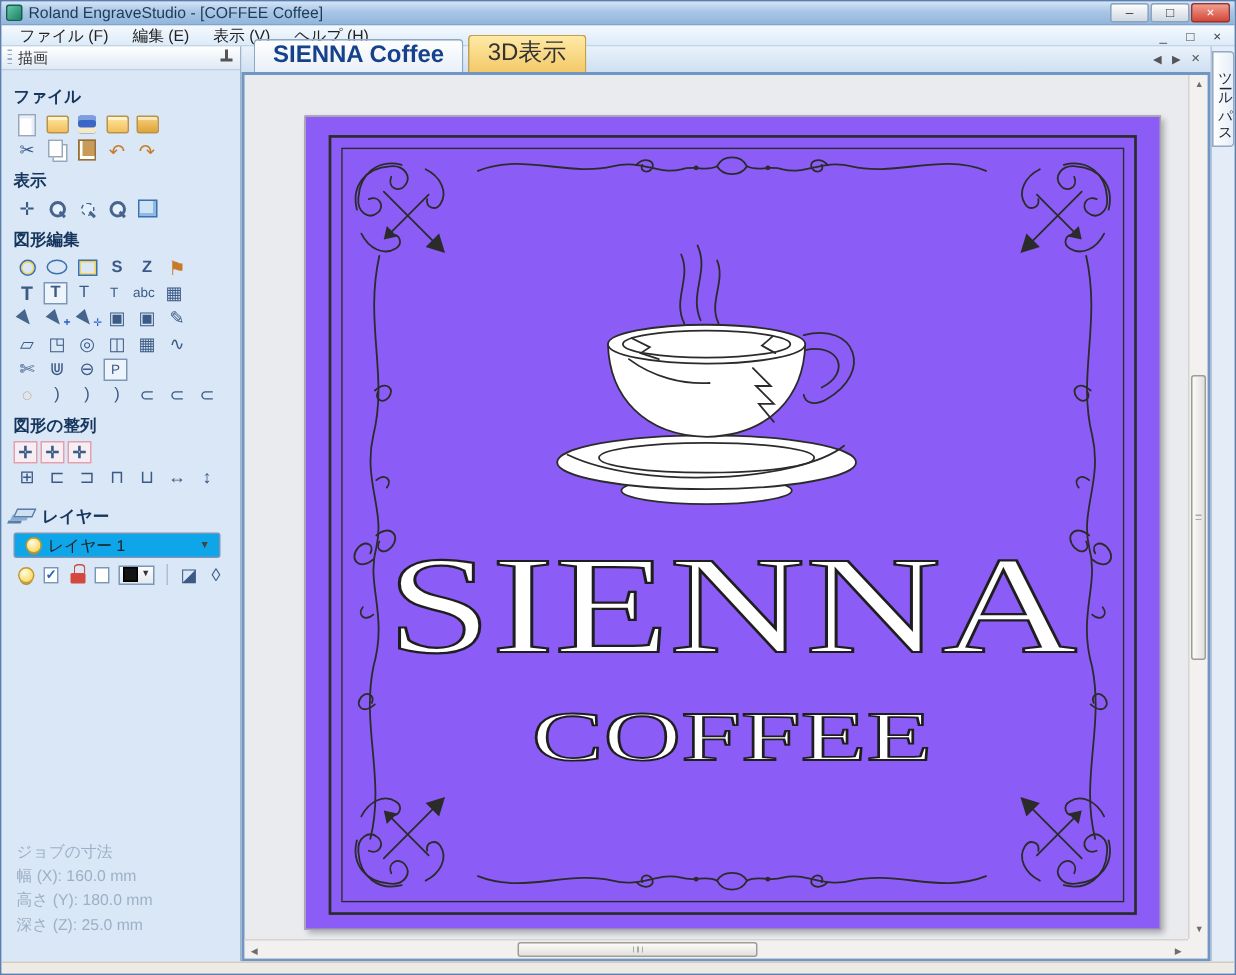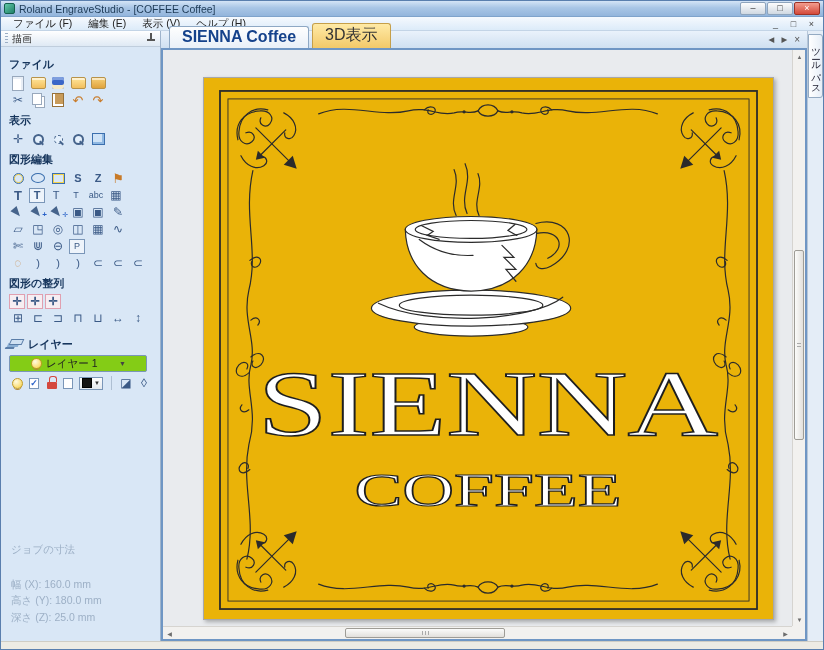--- a/index.html
+++ b/index.html
@@ -55,38 +55,38 @@
   .i-ellipse::before { content:""; width:12px; height:8px; border:1.5px solid #3b6fae; border-radius:50%; }
   .i-rectoutline::before { content:""; width:11px; height:9px; border:1.5px solid #3b6fae; box-shadow:inset 0 0 0 1px #f5d34a; }
   .i-cursor::before { content:""; width:0; height:0; border:4px solid transparent; border-top:10px solid #46648c; transform:rotate(-40deg); margin-top:3px; }
   .i-cursor.badge::after { content:"+"; position:absolute; right:0; bottom:1px; font-size:8px; font-weight:bold; color:#2a62c8; }
   .i-cursor.badge2::after { content:"✛"; position:absolute; right:-1px; bottom:1px; font-size:7px; color:#2a62c8; }
   .i-bulb::before { content:""; width:9px; height:9px; background:radial-gradient(circle at 35% 30%,#fffbe0,#f8cf40); border:1px solid #c09a28; border-radius:50%; box-shadow:0 2px 0 -1px #b0893c; }
   .i-lock::before { content:""; position:absolute; bottom:2px; left:4px; width:10px; height:7px; background:#d4483e; border-radius:1px; }
   .i-lock::after { content:""; position:absolute; top:1px; left:6px; width:6px; height:5px; border:1.5px solid #d4483e; border-bottom:none; border-radius:3px 3px 0 0; }
   .i-layers::before { content:""; width:11px; height:4px; background:#cfe0f2; border:1px solid #5a7da8; transform:skewX(-25deg); box-shadow:-2px 3px 0 -1px #89aed4, -4px 6px 0 -2px #5a7da8; margin-bottom:5px; }
   .chk { width:11px; height:11px; background:#fff; border:1px solid #7a96b8; display:inline-flex; align-items:center; justify-content:center; font-size:9px; font-weight:bold; color:#2a62c8; margin:0 2px; }
-  .layer-dd { display:flex; align-items:center; gap:4px; background:#84cc16; border:1px solid #7a96b8; border-radius:2px; height:17px; padding:0 20px; margin:3px 0 3px; font-size:10.5px; color:#222; width:138px; }
+  .layer-dd { display:flex; align-items:center; gap:4px; background:#0ea5e9; border:1px solid #7a96b8; border-radius:2px; height:17px; padding:0 6px; margin:3px 0 3px; font-size:10.5px; color:#222; width:138px; }
   .layer-dd .arrow { margin-left:auto; font-size:7px; color:#444; }
   .swatch { width:24px; height:13px; background:linear-gradient(#fdfdfd,#e4e9ef); border:1px solid #7a96b8; display:inline-flex; align-items:center; padding:1px 2px; gap:2px; font-size:6px; color:#333; margin:0 2px; }
   .swatch::before { content:""; width:12px; height:8px; background:#141414; border:1px solid #000; }
   .vsep { width:1px; height:14px; background:#aebfd2; margin:0 4px; }
   .job { position:absolute; bottom:16px; left:10px; color:#9db0c6; font-size:10.5px; line-height:1.55; }
-  .job .t { margin-bottom:18px;font-family:Liberation Mono, monospace; }
+  .job .t { margin-bottom:0; }
 
   
   .doc-col { flex:1; display:flex; flex-direction:column; min-width:0; }
   .tabbar { height:17px; background:linear-gradient(#eaf2fb,#cfe0f1); display:flex; align-items:flex-end; padding-left:8px; }
   .tab { font-size:16px; padding:1px 12px 2px; border:1px solid #8ea8c4; border-bottom:none; border-radius:3px 3px 0 0; color:#333; }
   .tab.active { background:linear-gradient(#fefefe,#e9f0f8); color:#15428b; font-weight:bold; }
   .tab.threed { background:linear-gradient(#ffeaa6,#f3c969); border-color:#c59f4a; margin-left:3px; }
   .tab-nav { margin-left:auto; display:flex; gap:3px; align-items:center; padding:0 5px 2px; font-size:7.5px; color:#555; }
   .tab-nav .nb { padding:1px 2px; }
   .canvas-wrap { flex:1; border:2px solid #6f96c4; background:#e9ebee; position:relative; overflow:hidden; }
-  .page { position:absolute; left:40px; top:27px; width:571px; height:543px; background:#eab308; border:1px solid #a8a8a8; box-shadow:2px 2px 4px rgba(0,0,0,.28); }
+  .page { position:absolute; left:40px; top:27px; width:571px; height:543px; background:#8b5cf6; border:1px solid #a8a8a8; box-shadow:2px 2px 4px rgba(0,0,0,.28); }
   .design { width:100%; height:100%; display:block; }
   .design path, .design rect, .design ellipse, .design circle { fill:none; stroke:#2b2b2b; stroke-width:1.2; stroke-linecap:round; }
   .design rect.fr { stroke-width:1.8; }
   .design rect.fr.thin { stroke-width:0.9; }
   .design .whitefill { fill:#ffffff; }
   .design .fill { fill:#2b2b2b; stroke:none; }
   .design text { font-family:"Liberation Serif","DejaVu Serif",serif; text-anchor:middle; fill:#ffffff; stroke:#1e1e1e; }
   .design text.t1 { font-size:93px; stroke-width:1.5; }
   .design text.t2 { font-size:47px; stroke-width:1.2; }
 

